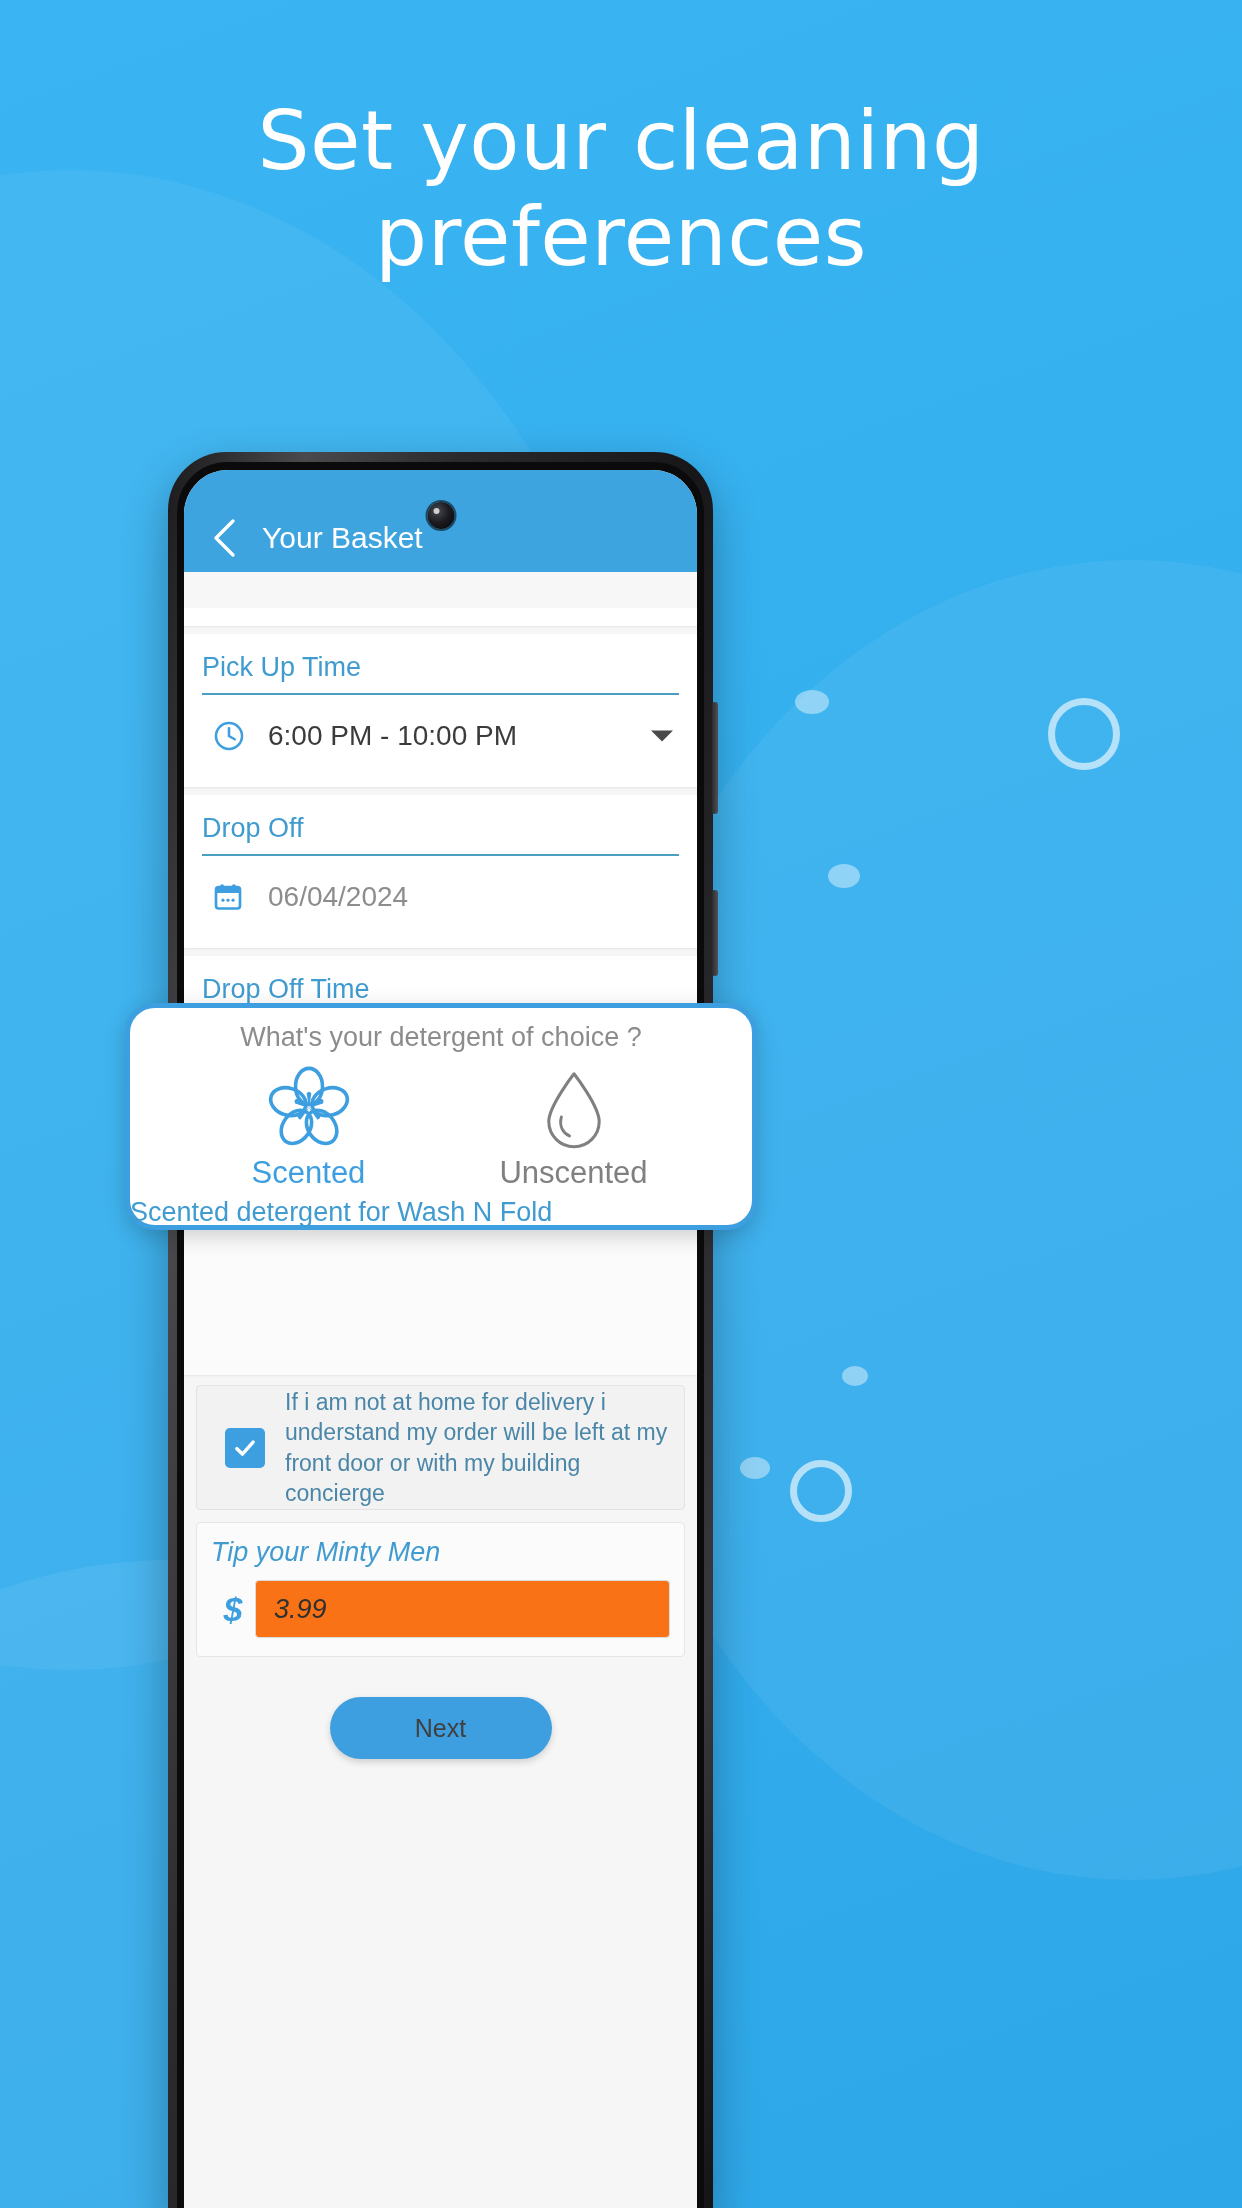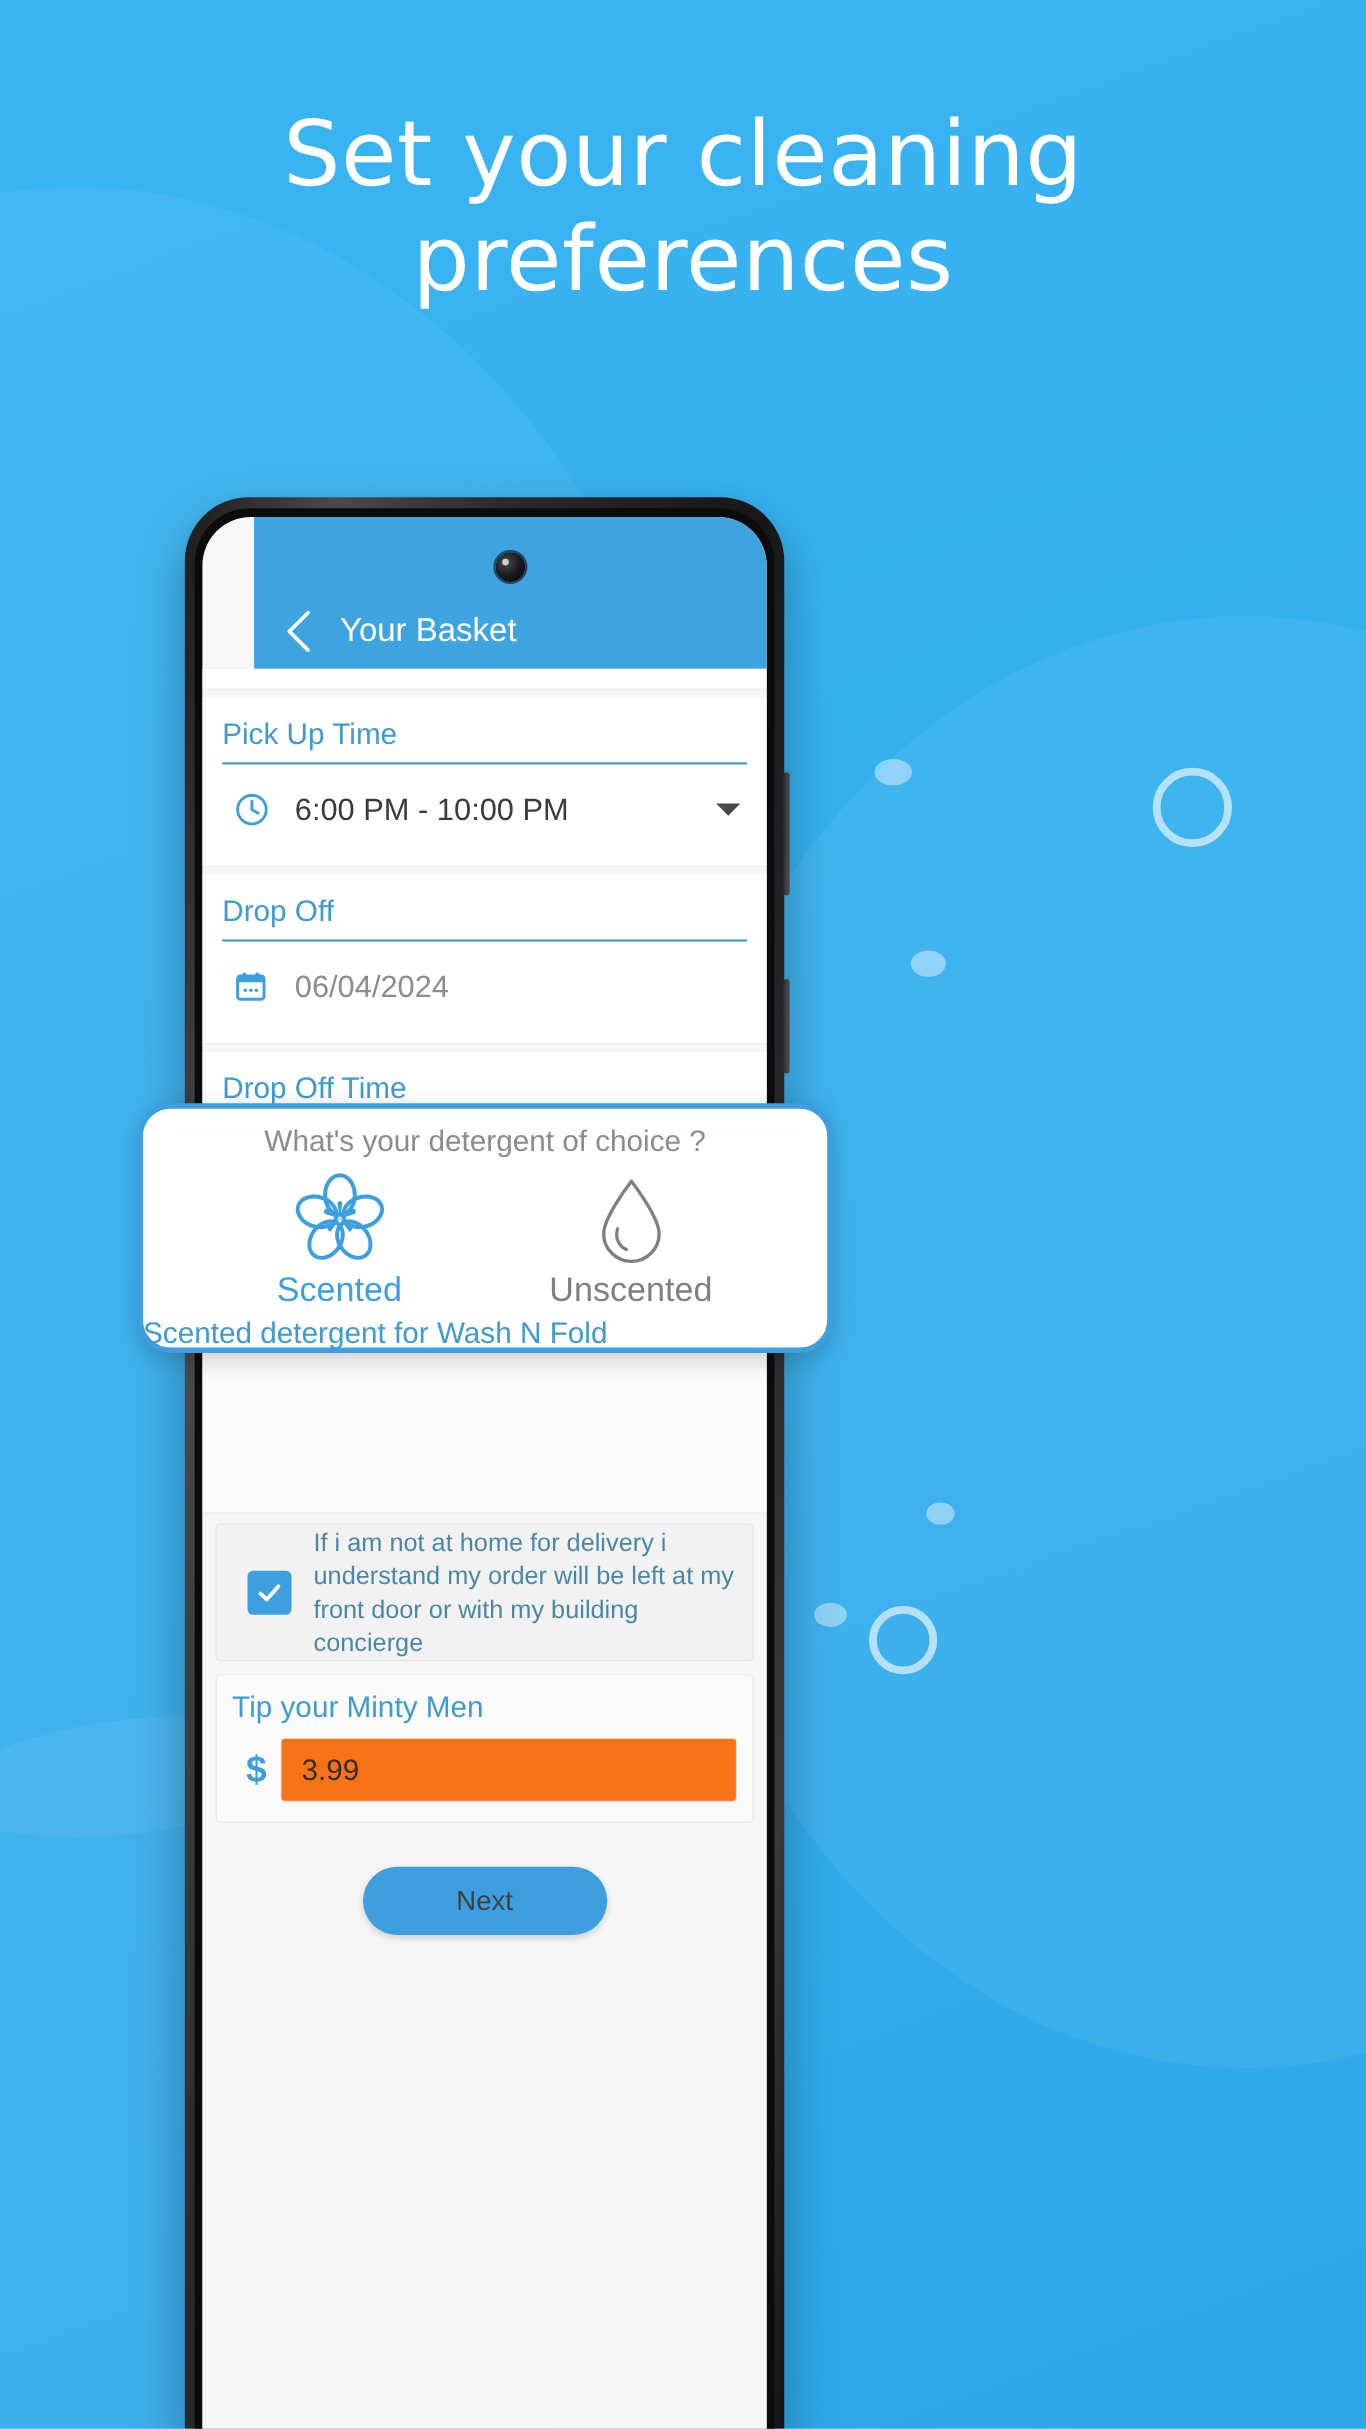--- a/index.html
+++ b/index.html
@@ -115,23 +115,22 @@
     width: 6px;
     border-radius: 3px;
     background: linear-gradient(90deg,#2c2c2f,#515155);
   }
   .side-btn.vol { top: 250px; height: 112px; }
   .side-btn.pwr { top: 438px; height: 86px; }
 
   
   .appbar {
     position: relative;
-    height: 138px;
+    height: 102px;
     background: #3da4e0;
-    margin-left: 47px;
   }
   .camera {
     position: absolute;
     top: 32px;
     left: 50%;
     transform: translateX(-50%);
     width: 27px;
     height: 27px;
     border-radius: 50%;
     background: radial-gradient(circle at 36% 34%, #4a4a52 0%, #1a1a20 48%, #050507 100%);
@@ -254,20 +253,21 @@
     line-height: 1.32;
   }
 
   
   .tip-card {
     margin: 12px 12px 0 12px;
     background: #fbfbfb;
     border: 1px solid #e6e6e6;
     border-radius: 4px;
     padding: 10px 14px 18px 14px;
+    font-style: italic;
   }
   .tip-label {
     color: #3f9bd0;
     font-size: 27px;
     padding: 4px 0 12px 0;
   }
   .tip-row {
     display: flex;
     align-items: center;
   }

